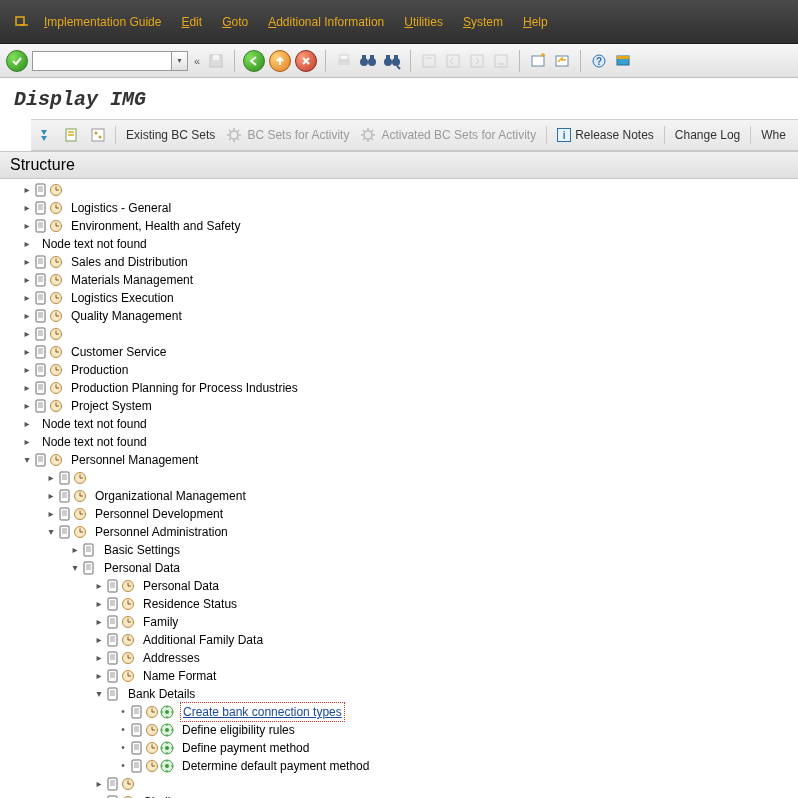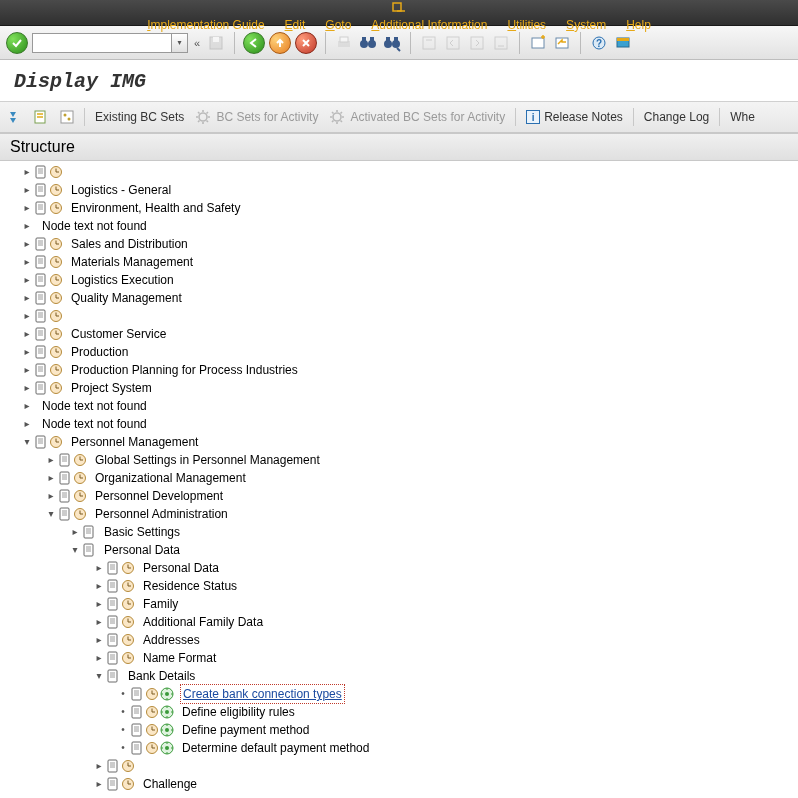--- a/index.html
+++ b/index.html
@@ -1,19 +1,19 @@
 <!DOCTYPE html>
 <html><head>
 <meta charset="utf-8">
 <style>
   * { box-sizing: border-box; margin: 0; padding: 0; }
   body { font-family: Arial, sans-serif; font-size: 12px; background: #fff; color: #000; overflow: hidden; width: 798px; height: 798px; }
 
   
-  .menubar { background: linear-gradient(#4a4a4a, #2f2f2f); height: 26px; display: flex; align-items: center; padding: 0 22px; gap: 2px; border-bottom: 1px solid #1a1a1a; flex-direction: column; }
+  .menubar { background: linear-gradient(#4a4a4a, #2f2f2f); height: 44px; display: flex; align-items: center; padding: 0 12px; gap: 2px; border-bottom: 1px solid #1a1a1a; }
   .menubar .menu-icon { width: 20px; height: 20px; display: inline-flex; align-items: center; justify-content: center; color: #e6a817; }
   .menubar a { color: #e6a817; text-decoration: none; padding: 0 10px; font-size: 12px; cursor: default; }
   .menubar a .ul { text-decoration: underline; }
 
   
   .toolstrip { background: linear-gradient(#f7f7f7, #e2e2e2); height: 34px; display: flex; align-items: center; padding: 0 6px; gap: 4px; border-bottom: 1px solid #bdbdbd; }
   .circle-btn { width: 22px; height: 22px; border-radius: 50%; background: radial-gradient(circle at 30% 30%, #7fe05a, #2a8c1a); border: 1px solid #3a7a2a; display: inline-flex; align-items: center; justify-content: center; }
   .circle-btn.red { background: radial-gradient(circle at 30% 30%, #ff9a7a, #c0392b); border-color: #8a2a1a; }
   .circle-btn.orange { background: radial-gradient(circle at 30% 30%, #ffd27a, #e67e22); border-color: #a85a14; }
   .cmd-input { width: 140px; height: 20px; border:1px solid #999; background:#fff; }
@@ -21,21 +21,21 @@
   .cmd-dd { width:16px; height:20px; border:1px solid #999; border-left:none; background:linear-gradient(#fff,#e0e0e0); display:inline-flex; align-items:center; justify-content:center; font-size:8px; color:#555;}
   .tool-sep { width:1px; height:22px; background:#bbb; margin:0 4px; }
   .tool-ico { width:20px; height:20px; display:inline-flex; align-items:center; justify-content:center; color:#5a6a7a; }
   .tool-ico.dim { opacity:0.45; }
   .chevrons { color:#555; font-size:11px; padding:0 2px; }
 
   
   .page-title { padding: 10px 14px 8px; font-size: 20px; font-style: italic; font-weight: bold; color:#333; background:#fff;font-family:Liberation Mono, monospace; }
 
   
-  .app-toolbar { background: linear-gradient(#f4f4f4,#e6e6e6); border-top:1px solid #d0d0d0; border-bottom:1px solid #c8c8c8; height: 32px; display:flex; align-items:center; padding:0 8px; gap:10px; }
+  .app-toolbar { background: linear-gradient(#f4f4f4,#e6e6e6); border-top:1px solid #d0d0d0; border-bottom:1px solid #c8c8c8; height: 32px; display:flex; align-items:center; padding:0 8px; gap:10px;margin-left:31px; }
   .app-toolbar .btn { display:inline-flex; align-items:center; gap:4px; font-size:12px; color:#333; cursor:default; }
   .app-toolbar .btn.dim { color:#9a9a9a; }
   .app-toolbar .btn.dim svg { opacity:0.5; }
   .app-toolbar .sep { width:1px; height:18px; background:#c8c8c8; }
   .info-ico { width:14px; height:14px; border:1px solid #2a6fb0; color:#2a6fb0; display:inline-flex; align-items:center; justify-content:center; font-weight:bold; font-size:10px; background:#eaf3fb; }
 
   
   .structure-header { background: linear-gradient(#f0f0f0,#e0e0e0); border-top:1px solid #c8c8c8; border-bottom:1px solid #c8c8c8; padding:4px 10px; font-size:16px; }
 
   
@@ -428,21 +428,20 @@
     <div class="row indent-1">
       <span class="exp">▸</span>
       <span class="icons">
         <svg width="14" height="14" class="doc-ico">
           <use href="#svg-doc"></use>
         </svg>
         <svg width="14" height="14" class="clock-ico">
           <use href="#svg-clock"></use>
         </svg>
       </span>
-      <span class="label">Global Settings in Personnel Management</span>
     </div>
     <div class="row indent-1">
       <span class="exp">▸</span>
       <span class="icons">
         <svg width="14" height="14" class="doc-ico">
           <use href="#svg-doc"></use>
         </svg>
         <svg width="14" height="14" class="clock-ico">
           <use href="#svg-clock"></use>
         </svg>

